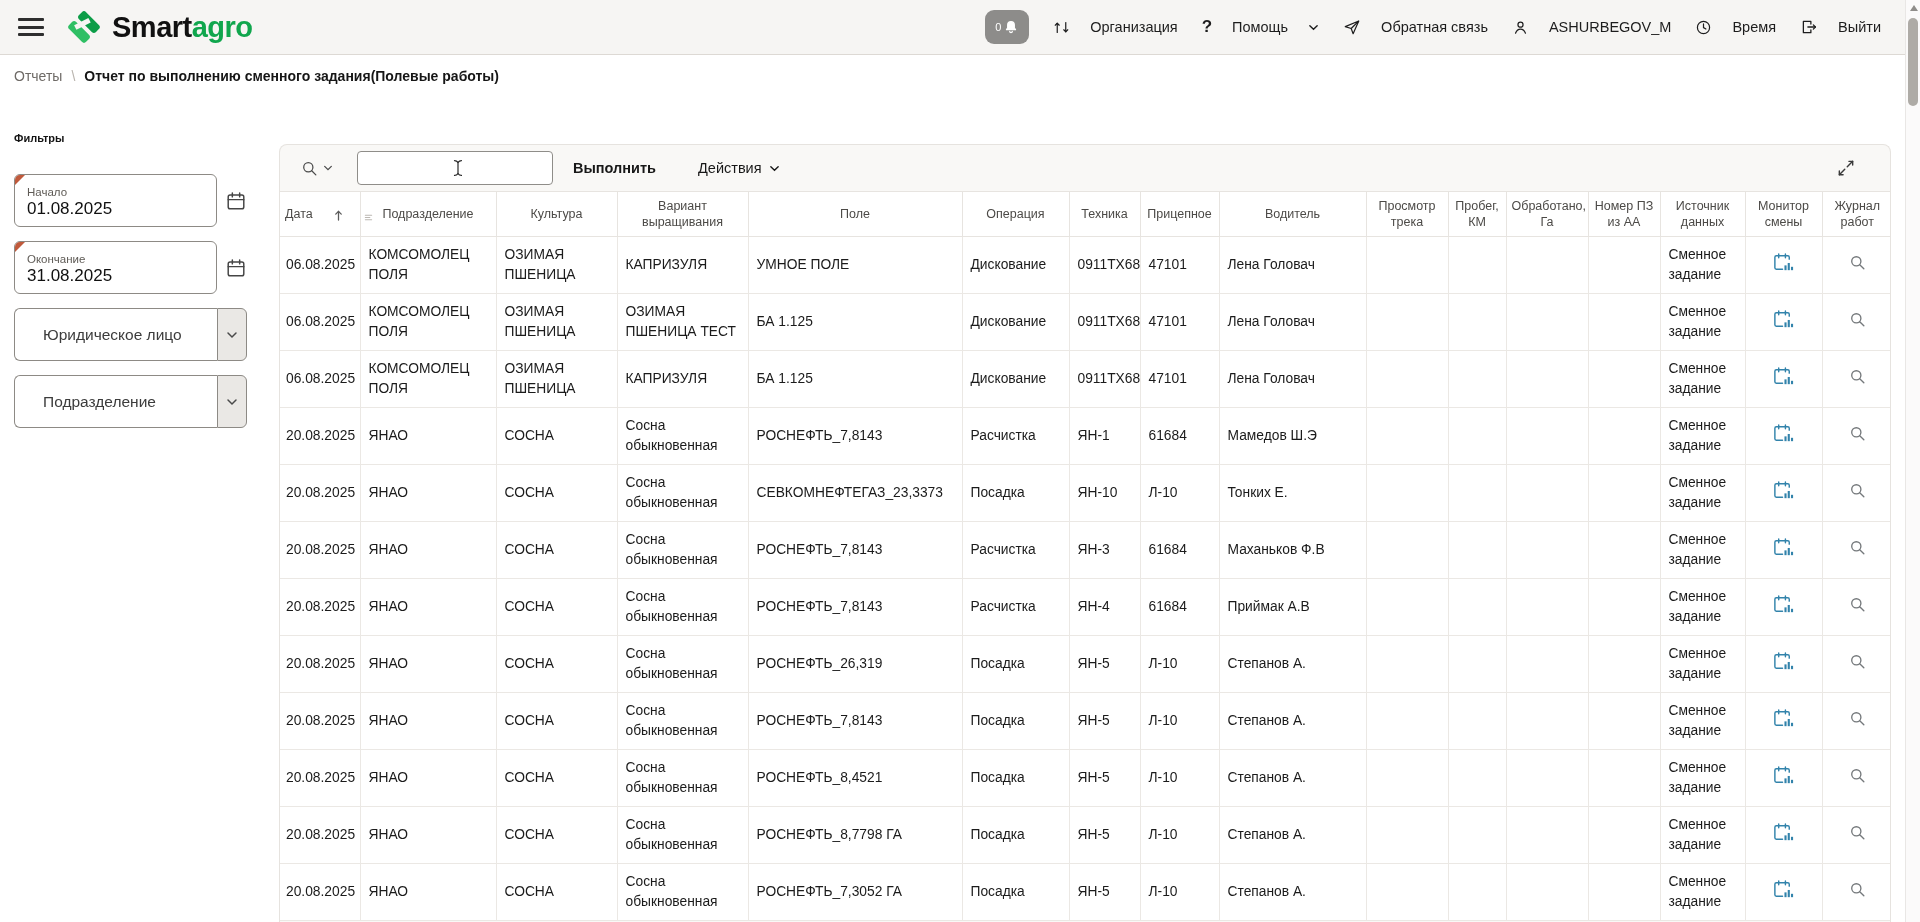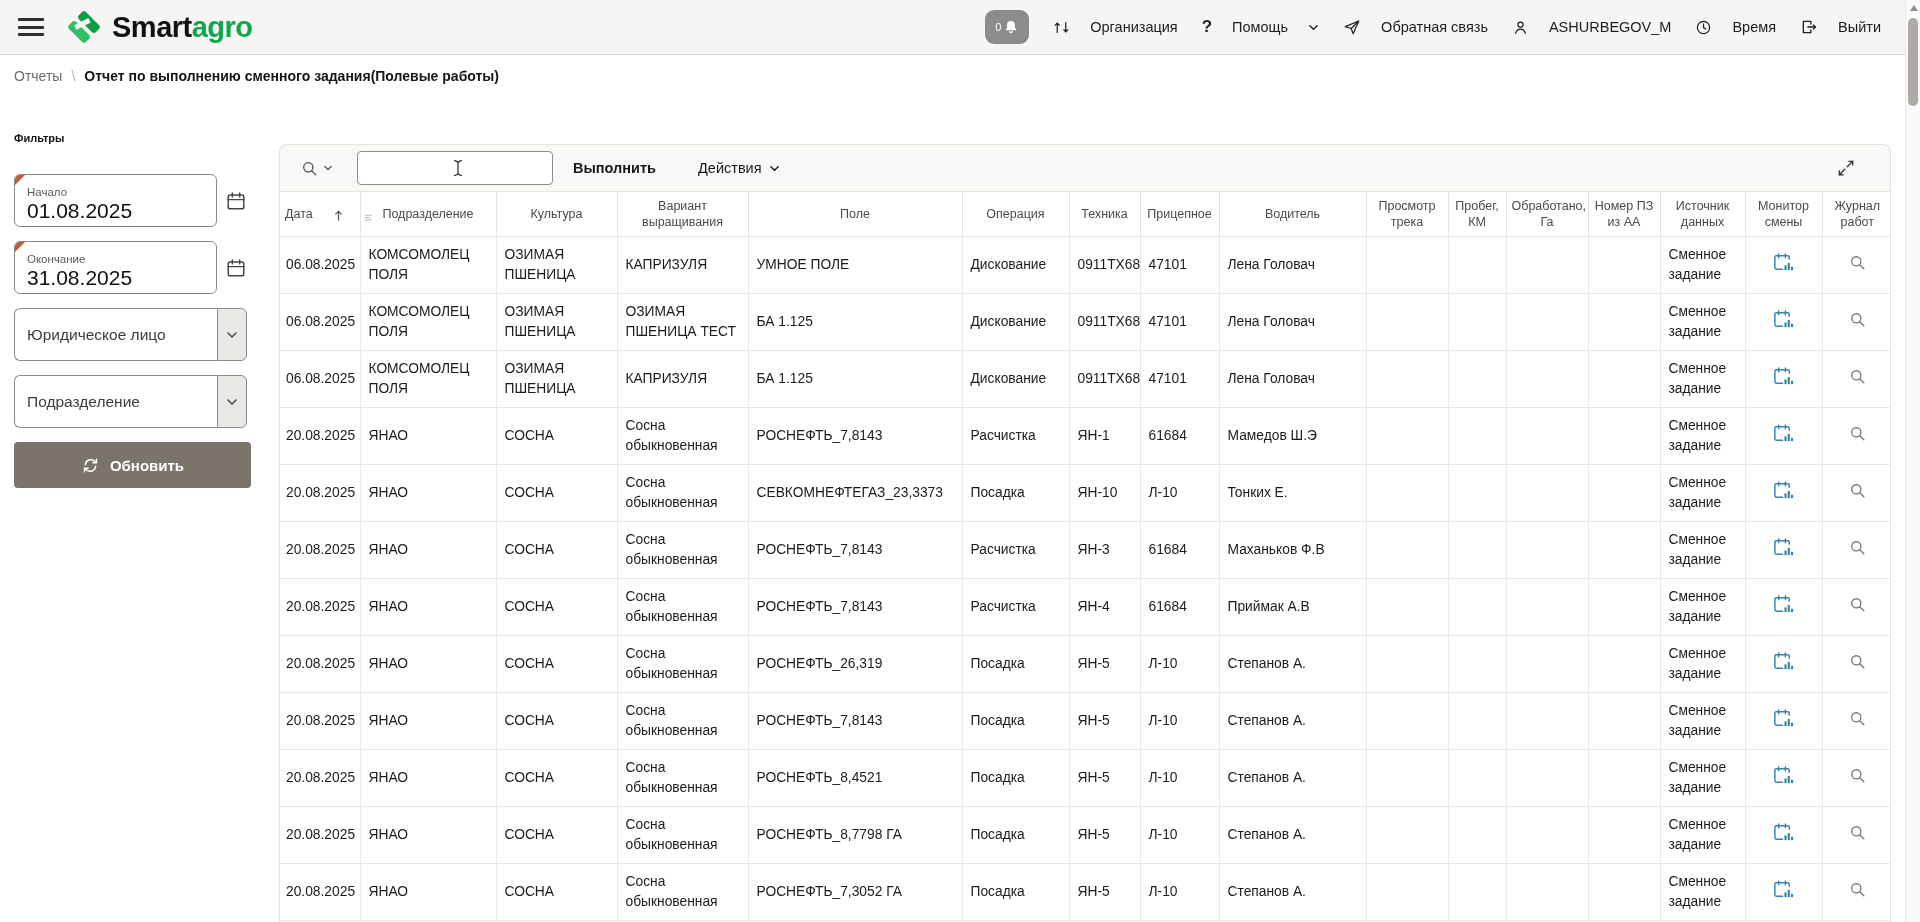--- a/index.html
+++ b/index.html
@@ -43,27 +43,27 @@
 
   
   .filters { position: absolute; left: 14px; top: 132px; width: 258px; }
   .filters h2 { font-size: 11px; font-weight: bold; color: #141414; margin-bottom: 30px; }
   .field-row { display: flex; align-items: center; margin-bottom: 14px; }
   .field-box {
     position: relative; width: 203px; height: 53px; background: #fff;
     border: 1px solid #8d8a85; border-radius: 6px; padding: 11px 12px 6px; cursor: text; overflow: hidden;
   }
   .field-box label { display: block; font-size: 11.5px; color: #5f5b56; cursor: text; }
-  .field-box .value { font-size: 21px; color: #101010; margin-top: 1px; }
+  .field-box .value { font-size: 17px; color: #101010; margin-top: 1px; }
   .corner { position: absolute; left: 0; top: 0; width: 0; height: 0;
     border-top: 10px solid var(--required-orange, #c05a3c); border-right: 10px solid transparent; }
   .icon-btn { background: none; border: none; margin-left: 8px; cursor: pointer; color: #4a4a4a; display: flex; }
   .select-box {
     width: 203px; height: 53px; background: #fff; border: 1px solid #8d8a85;
-    border-radius: 6px 0 0 6px; border-right: none; display: flex; align-items: center; padding: 0 12px; cursor: pointer;
+    border-radius: 6px 0 0 6px; border-right: none; display: flex; align-items: center; padding: 0 28px; cursor: pointer;
   }
   .select-box .ph { font-size: 15.5px; color: #3c3c3c; }
   .select-btn {
     width: 30px; height: 53px; background: #eae8e5; border: 1px solid #8d8a85;
     border-radius: 0 6px 6px 0; display: flex; align-items: center; justify-content: center; cursor: pointer; color: #4a4a4a;
   }
   .refresh-btn {
     margin-top: 14px; width: 237px; height: 46px; background: var(--refresh-gray, #7b746a);
     color: #fff; border: none; border-radius: 4px; font-family: inherit; font-size: 15px; font-weight: bold;
     display: flex; align-items: center; justify-content: center; gap: 10px; cursor: pointer;
@@ -256,29 +256,20 @@
       <div class="select-box">
         <span class="ph">Подразделение</span>
       </div>
       <button class="select-btn">
         <svg width="12" height="12" viewBox="0 0 12 12" fill="none" stroke="#4a4a4a" stroke-width="1.5" stroke-linecap="round">
             <path d="M2 4l4 4 4-4"></path>
           </svg>
       </button>
     </div>
 
-    <button class="refresh-btn">
-      <svg width="19" height="19" viewBox="0 0 24 24" fill="none" stroke="#ffffff" stroke-width="1.9" stroke-linecap="round" stroke-linejoin="round">
-        <path d="M5.5 11a7 7 0 0 1 11.8-4.4l1.7 1.7"></path>
-          <path d="M19.5 4.2v4.4h-4.4"></path>
-        <path d="M18.5 13a7 7 0 0 1-11.8 4.4L5 15.7"></path>
-          <path d="M4.5 19.8v-4.4h4.4"></path>
-      </svg>
-      <span>Обновить</span>
-    </button>
   </aside>
 
   <section class="panel">
     <div class="toolbar">
       <div class="search-toggle">
         <svg width="19" height="19" viewBox="0 0 24 24" fill="none" stroke="#4c4c4c" stroke-width="1.6" stroke-linecap="round">
           <circle cx="10.5" cy="10.5" r="5.8"></circle>
             <path d="M14.8 14.8 20 20"></path>
         </svg>
         <svg width="10" height="10" viewBox="0 0 12 12" fill="none" stroke="#4c4c4c" stroke-width="1.5" stroke-linecap="round">

